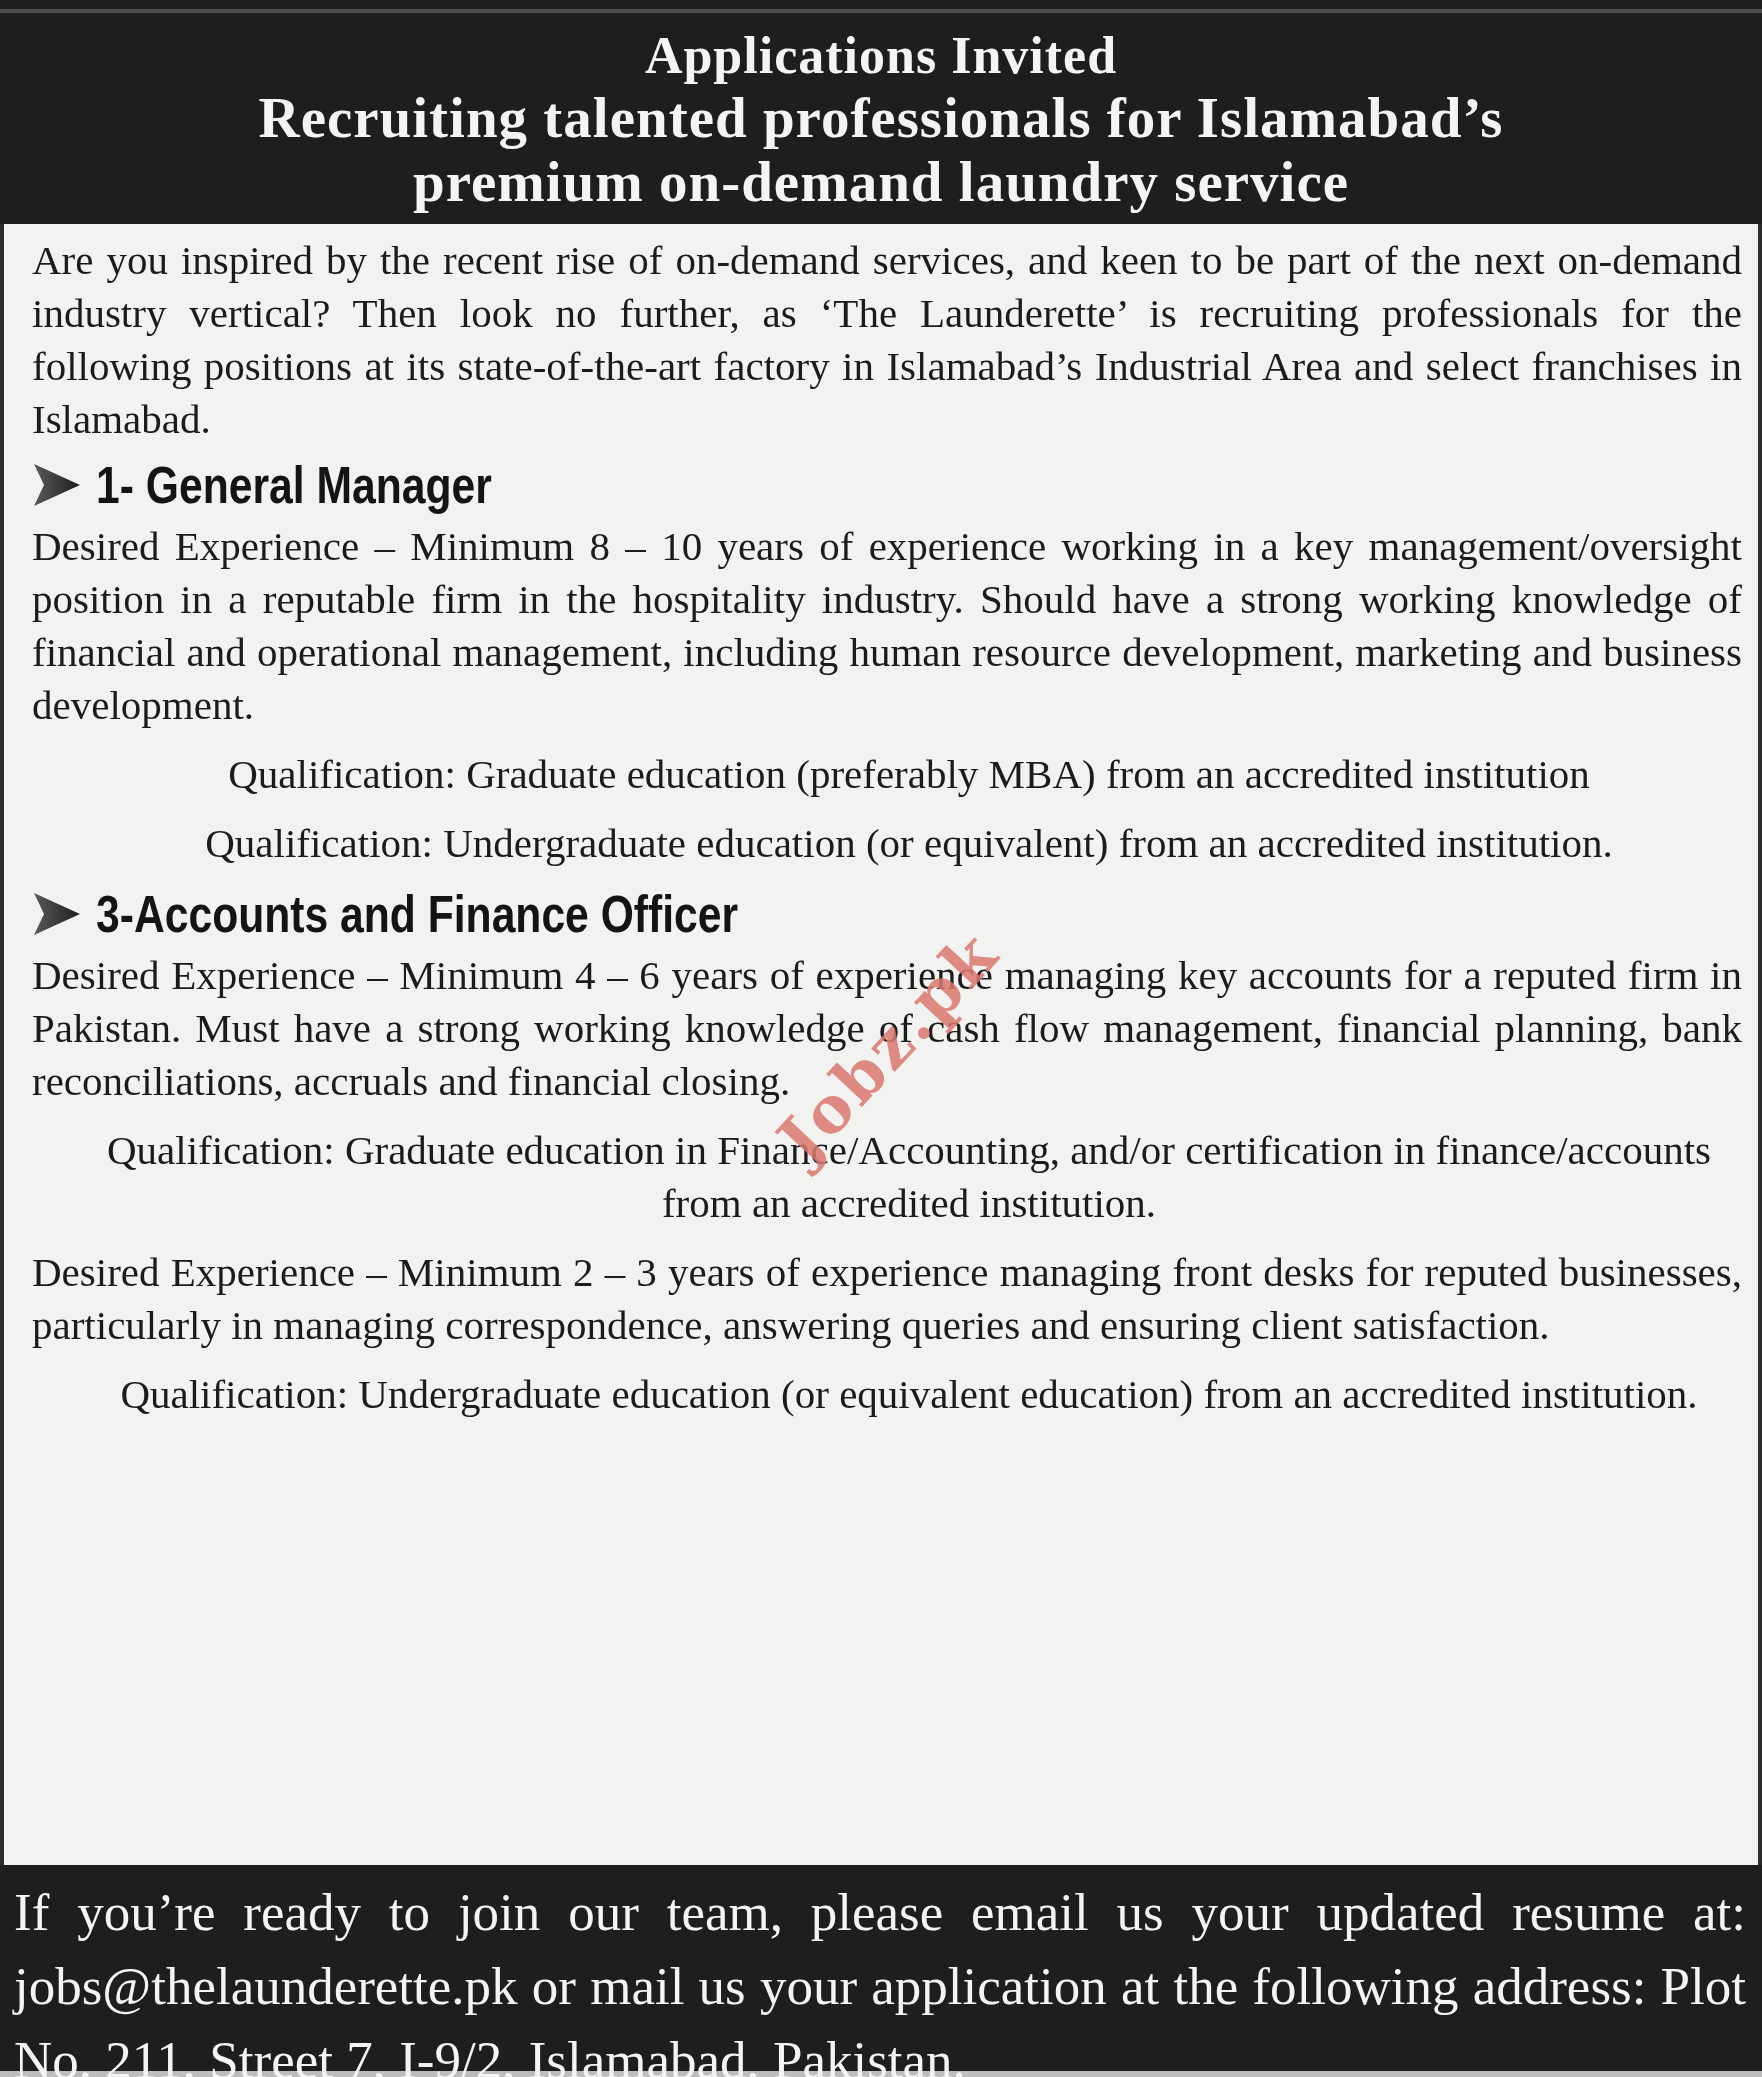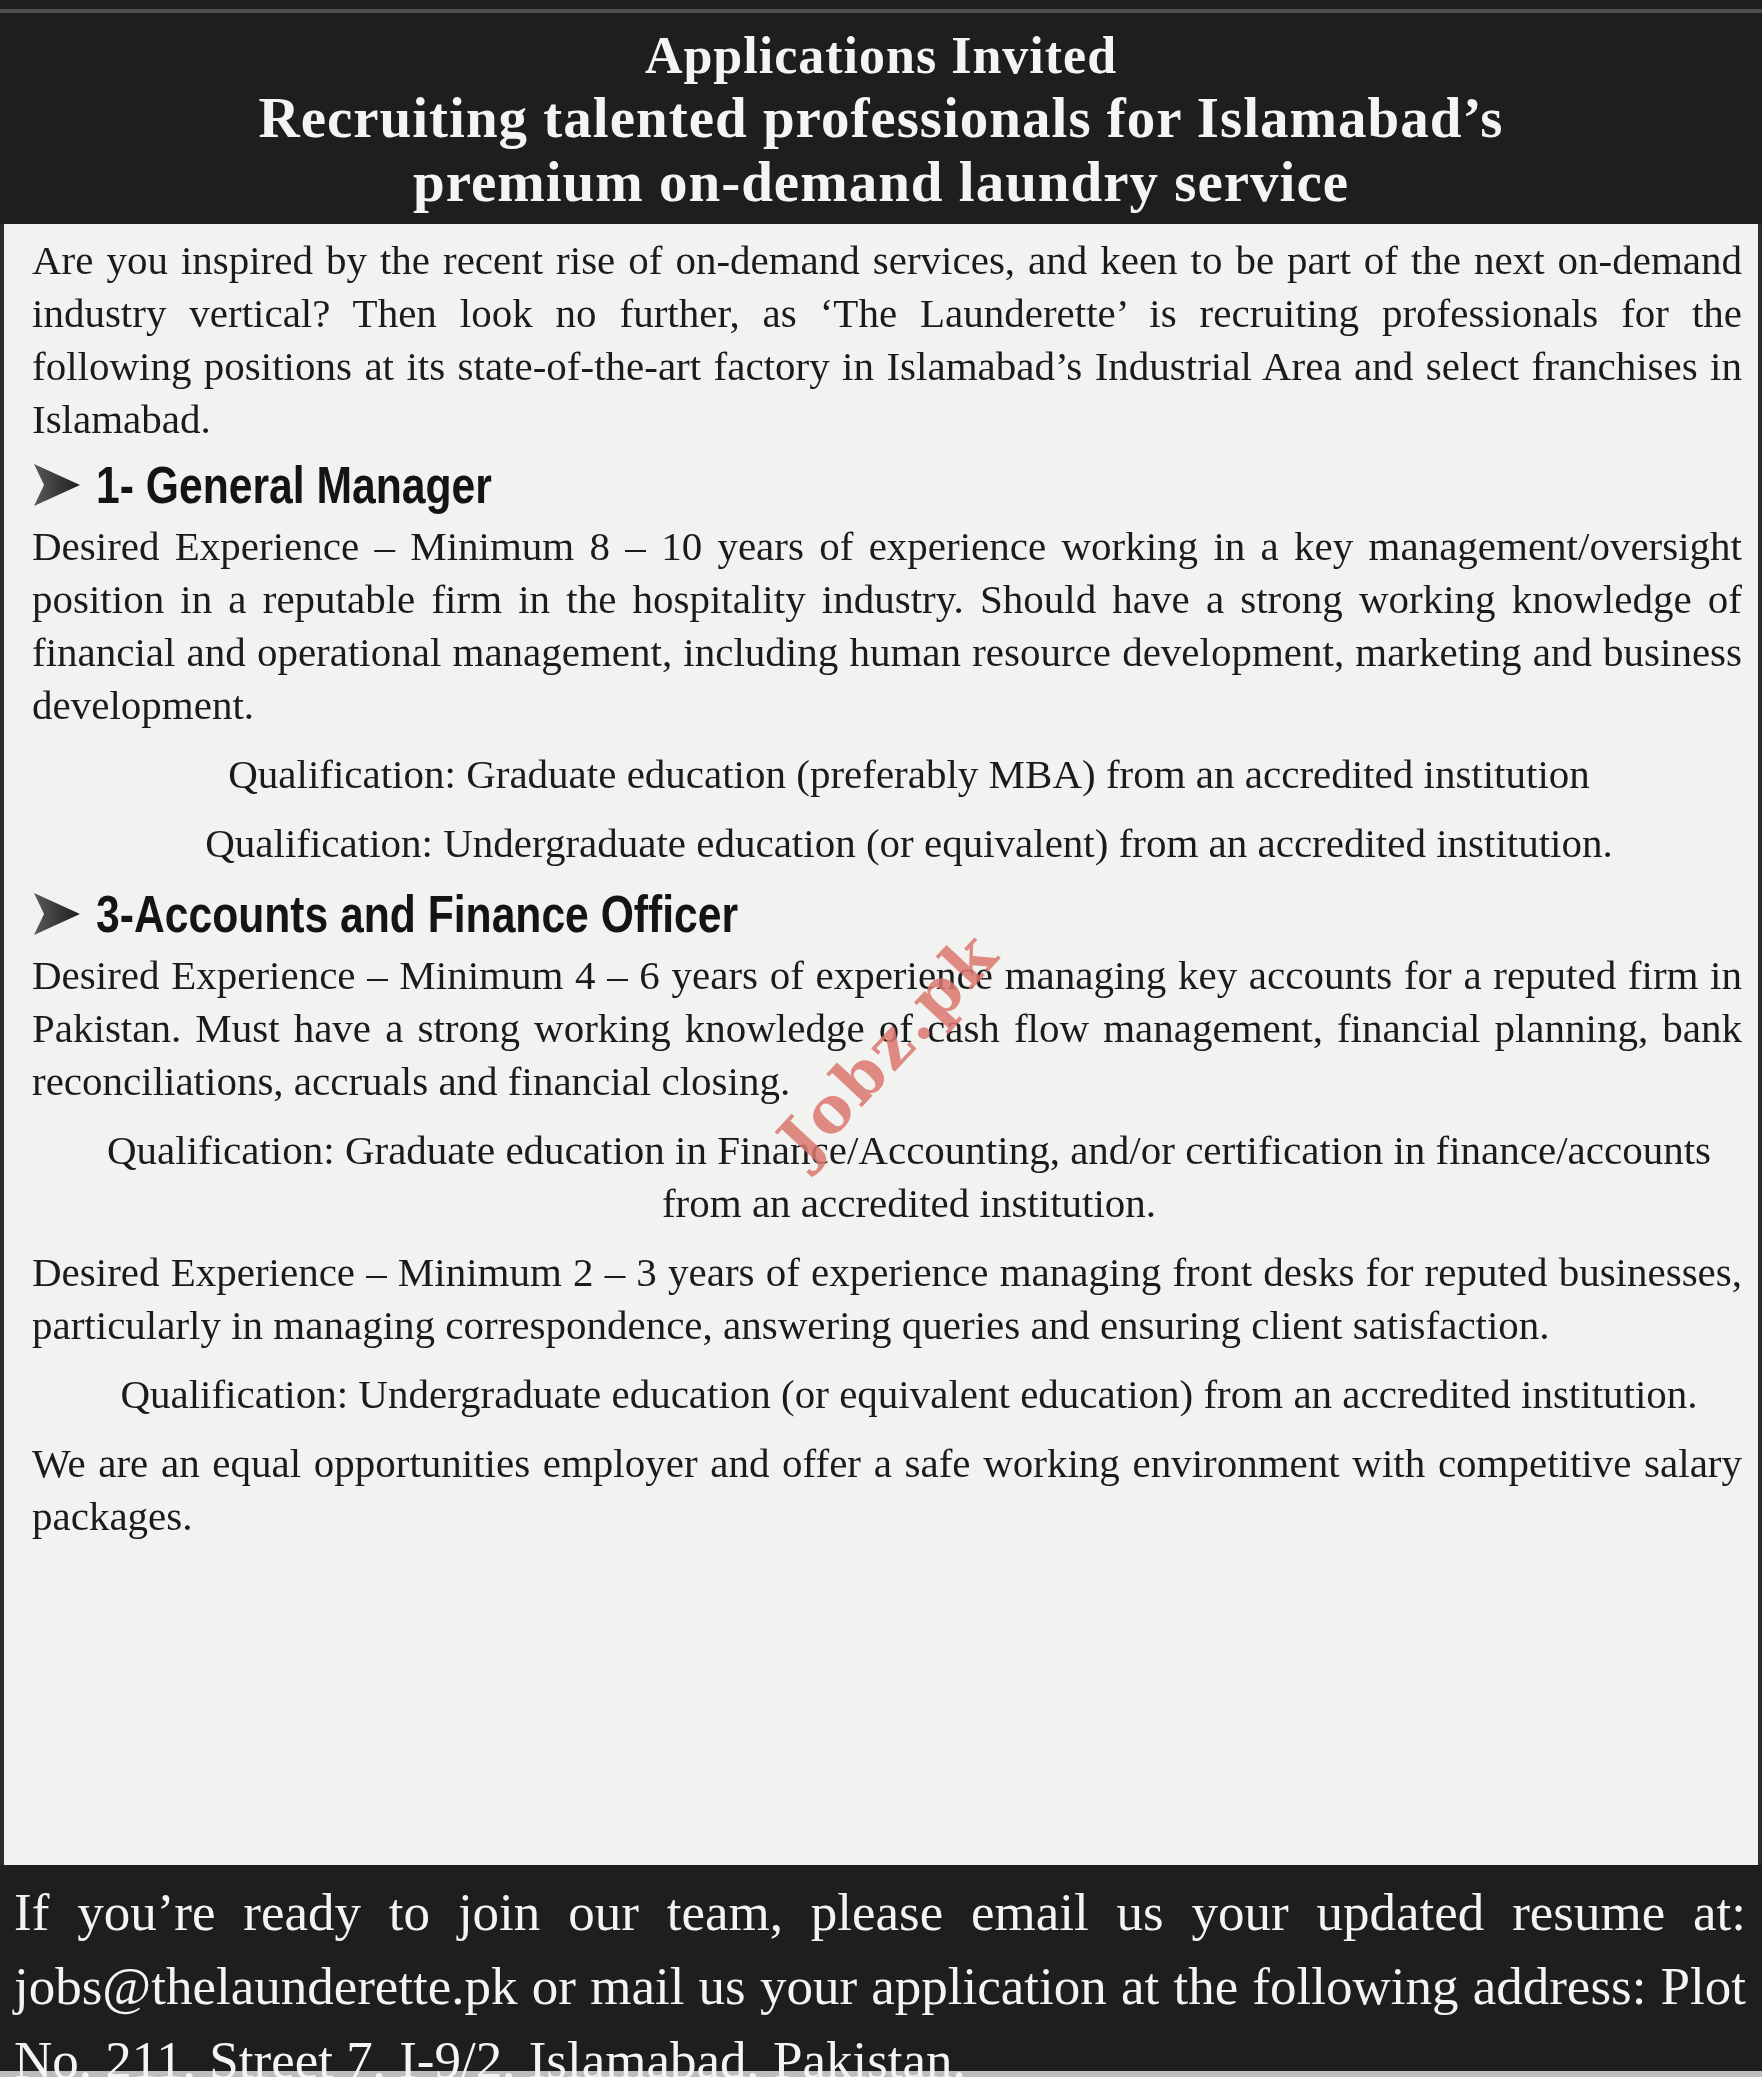--- a/index.html
+++ b/index.html
@@ -146,21 +146,20 @@
         <polygon points="0,0 46,21 0,42 10,21" fill="url(#g1)"></polygon>
       </svg>
       <span class="section-title">3-Accounts and Finance Officer</span>
     </div>
     <p class="para">Desired Experience – Minimum 4 – 6 years of experience managing key accounts for a reputed firm in Pakistan. Must have a strong working knowledge of cash flow management, financial planning, bank reconciliations, accruals and financial closing.</p>
     <p class="qual">Qualification: Graduate education in Finance/Accounting, and/or certification in finance/accounts from an accredited institution.</p>
 
     <p class="para">Desired Experience – Minimum 2 – 3 years of experience managing front desks for reputed businesses, particularly in managing correspondence, answering queries and ensuring client satisfaction.</p>
     <p class="qual">Qualification: Undergraduate education (or equivalent education) from an accredited institution.</p>
 
-    <p class="para">We are an equal opportunities employer and offer a safe working environment with competitive salary packages.</p>
   </div>
 
   <div class="bar footer">
     <span>If you’re ready to join our team, please email us your updated resume at: jobs@thelaunderette.pk or mail us your application at the following address: Plot No. 211, Street 7, I-9/2, Islamabad, Pakistan.</span>
   </div>
 
   <div class="watermark">Jobz.pk</div>
 
 </div>
 

